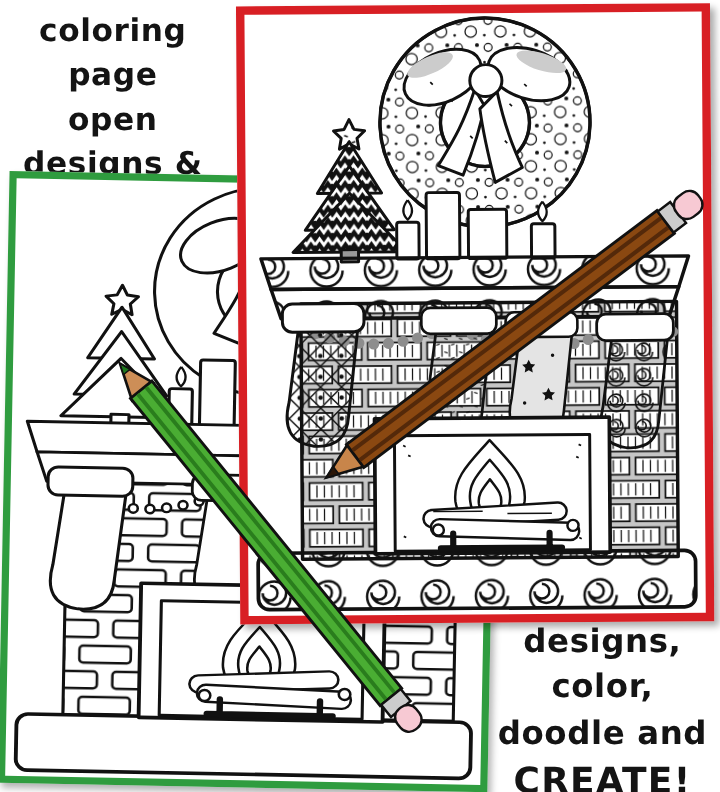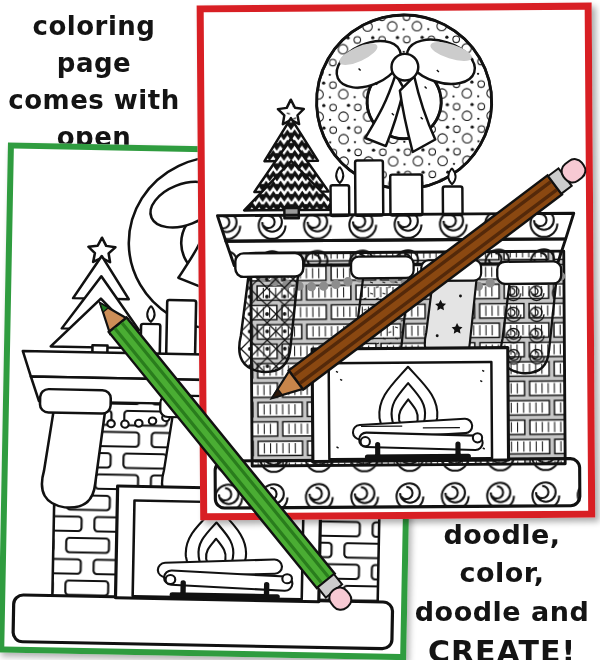--- a/index.html
+++ b/index.html
@@ -29,21 +29,20 @@
   svg.overlay{position:absolute;left:0;top:0;width:600px;height:660px;
               pointer-events:none;}
 </style>
 </head>
 <body>
 
 <div class="stage">
 
   <div class="caption caption-top">
     <span class="ln">coloring page</span>
-    <span class="ln">comes with</span>
     <span class="ln">open designs &amp;</span>
     <span class="ln">zen-doodled!</span>
   </div>
 
   <div class="page page-green">
     <svg class="scene" viewBox="0 0 370 490" preserveAspectRatio="none">
       <defs>
         <pattern id="gbrick" width="52" height="42" patternUnits="userSpaceOnUse">
           <rect x="4" y="4" width="40" height="14" rx="3" fill="none" stroke="#111" stroke-width="2"></rect>
           <rect x="-22" y="25" width="40" height="14" rx="3" fill="none" stroke="#111" stroke-width="2"></rect>
@@ -268,21 +267,21 @@
           <path d="M150 406 h40 M210 408 h36" stroke-width="1.2"></path>
         </g>
         <g stroke-width="5" fill="none" stroke-linecap="round">
           <path d="M156 436 H254 M166 424 V436 M244 424 V436"></path>
         </g>
       </g>
     </svg>
   </div>
 
   <div class="caption caption-bottom">
-    <span class="ln">doodle, color,</span>
+    <span class="ln">designs, color,</span>
     <span class="ln">doodle and</span>
     <span class="ln big">CREATE!</span>
   </div>
 
   <svg class="overlay" viewBox="0 0 600 660">
 
     <g transform="translate(272,398) rotate(-37)">
       <polygon points="0,0 32,-12 32,12" fill="#c8854a" stroke="#111" stroke-width="2.2"></polygon>
       <polygon points="0,0 10,-4 10,4" fill="#2b1608" stroke="#111" stroke-width="1.4"></polygon>
       <rect x="30" y="-12" width="324" height="24" fill="#8a4811" stroke="#111" stroke-width="2.4"></rect>

